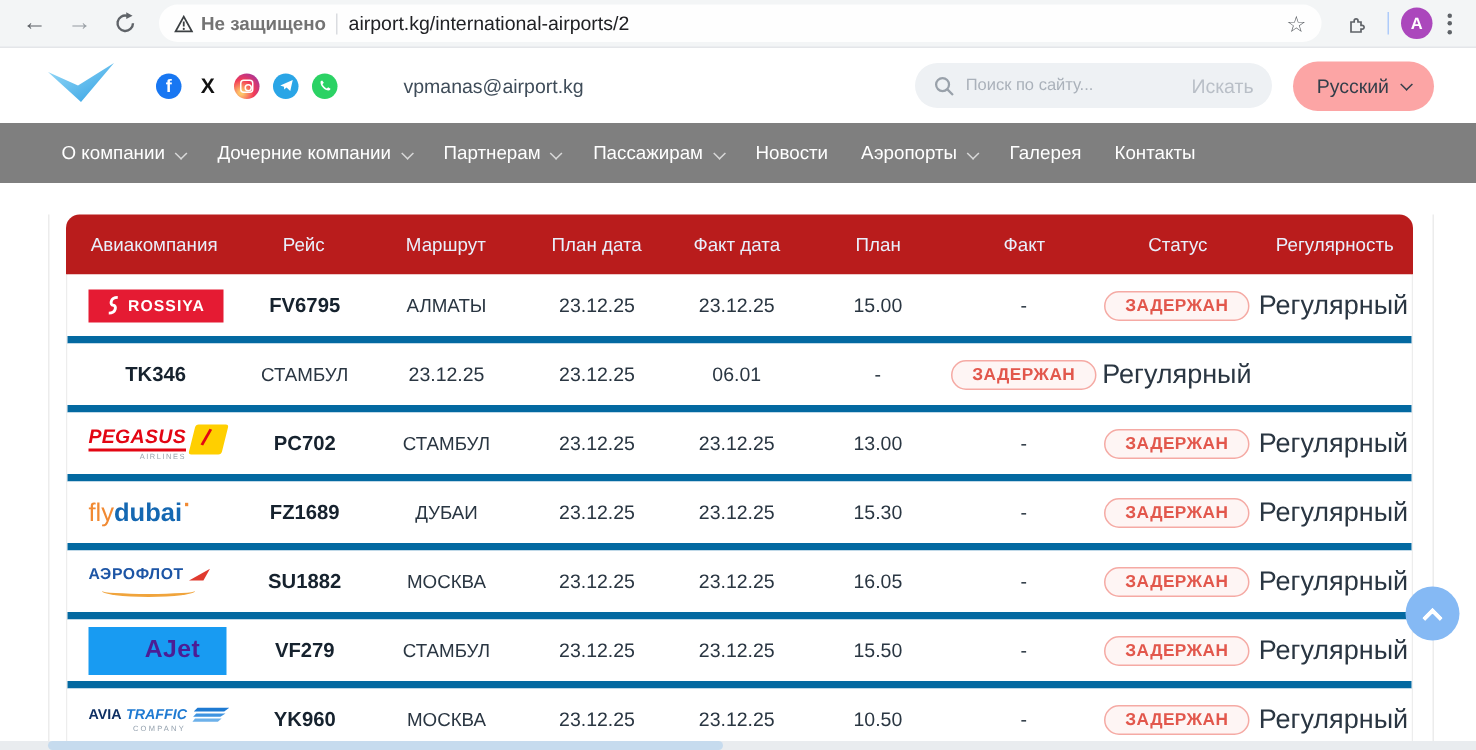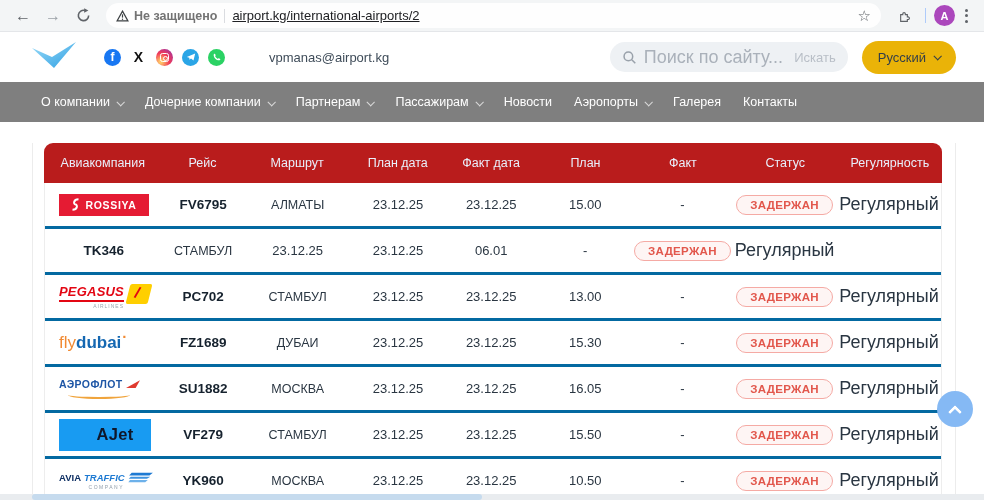--- a/index.html
+++ b/index.html
@@ -9,21 +9,21 @@
   
   .browser-bar { height:32px; background:#f3f5f6; border-bottom:1px solid #e4e6e9;
     display:flex; align-items:center; padding:0 10px; gap:4px; }
   .bicon { width:26px; height:26px; display:flex; align-items:center; justify-content:center;
     border-radius:50%; color:#5f6368; font-size:16px; cursor:pointer; flex:none; }
   .bicon.disabled { color:#9aa0a6; }
   .omnibox { flex:1; height:25px; background:#fefefe; border-radius:13px; margin:0 6px;
     display:flex; align-items:center; padding:0 10px; gap:7px; min-width:0; }
   .warn-chip { display:flex; align-items:center; gap:5px; color:#737373; font-size:12.5px; font-weight:700; flex:none; }
   .chip-sep { width:1px; height:14px; background:#dadce0; flex:none; }
-  .url-text { color:#202124; font-size:13px; flex:1; white-space:nowrap; overflow:hidden;text-decoration:underline; }
+  .url-text { color:#202124; font-size:13px; flex:1; white-space:nowrap; overflow:hidden; }
   .star { color:#5f6368; font-size:15px; flex:none; cursor:pointer; }
   .toolbar-sep { width:1px; height:15px; background:#aecbfa; margin:0 4px; flex:none; }
   .avatar { width:21px; height:21px; border-radius:50%; background:#ab47bc; color:#fff;
     font-size:11px; font-weight:700; display:flex; align-items:center; justify-content:center; flex:none; cursor:pointer; }
   .kebab { display:flex; flex-direction:column; gap:2.5px; padding:6px; cursor:pointer; }
   .kebab i { width:3px; height:3px; border-radius:50%; background:#5f6368; }
 
   
   .site-header { height:50px; background:#fff; display:flex; align-items:center; }
   .site-logo { margin-left:28px; flex:none; cursor:pointer; }
@@ -36,24 +36,24 @@
   .ig-cam { width:9px; height:9px; border:1.4px solid #fff; border-radius:2.5px; position:relative; }
   .ig-cam::after { content:""; position:absolute; left:2px; top:2px; width:3px; height:3px;
     border:1px solid #fff; border-radius:50%; }
   .sicon.tg { background:#2aa5e6; }
   .sicon.wa { background:#2bd264; }
   .header-email { margin-left:44px; font-size:13px; color:#3f4c59; cursor:pointer; }
   .header-spacer { flex:1; }
   .search-pill { width:238px; height:30px; background:#eef1f4; border-radius:15px;
     display:flex; align-items:center; padding:0 12px; gap:7px; }
   .search-pill input { flex:1; border:none; outline:none; background:transparent;
-    font-size:18px; color:#0f766e; min-width:0; font-family:inherit; }
+    font-size:11px; color:#0f766e; min-width:0; font-family:inherit; }
   .search-pill input::placeholder { color:#aab1ba; }
   .search-go { border:none; background:transparent; color:#b9bfc7; font-size:13px; cursor:pointer; font-family:inherit; }
-  .lang-pill { margin:0 28px 0 14px; height:33px; background:#eab308; border-radius:17px;
+  .lang-pill { margin:0 28px 0 14px; height:33px; background:#fca5a5; border-radius:17px;
     display:flex; align-items:center; gap:8px; padding:0 16px; font-size:13px; color:#333e49; cursor:pointer; }
   .chev { width:6px; height:6px; border-right:1.6px solid currentColor; border-bottom:1.6px solid currentColor;
     transform:rotate(45deg) translateY(-1px); display:inline-block; flex:none; }
 
   
   .main-nav { height:40px; background:#7f7f7f; display:flex; align-items:flex-start; padding-left:30px; }
   .nav-item { display:flex; align-items:center; gap:7px; color:#fff; font-size:12.5px;
     padding:0 11px; cursor:pointer; height:100%; }
   .nav-item .chev { border-color:#d9d9d9; margin-top:2px; }
 
@@ -63,21 +63,21 @@
   .frame-line.l { left:32px; } .frame-line.r { right:28px; }
 
   
   .flights { margin:21px 42px 0 44px; }
   .t-header, .t-row { display:grid;
     grid-template-columns:13.1% 9.1% 12% 10.4% 10.4% 10.6% 11.1% 11.7% 11.6%;
     align-items:center; }
   .t-header { height:40px; background:#b91c1c; border-radius:9px 9px 0 0; }
   .th { color:#e9effb; font-size:12.5px; text-align:center; }
   .t-body { border-left:1px solid #ededed; border-right:1px solid #ededed; }
-  .t-row { height:46px; border-bottom:3px solid #0369a1; background:#fff; }
+  .t-row { height:46px; border-bottom:5px solid #0369a1; background:#fff; }
   .td { text-align:center; font-size:13px; color:#2a3642; }
   .td.airline { display:flex; justify-content:flex-start; padding-left:14px; }
   .td.flight { font-weight:700; color:#16222e; font-size:13.5px; }
   .td.route { font-size:12.5px; }
   .status-pill { display:inline-block; padding:3px 13px; border:1px solid #f5aaa4; border-radius:14px;
     background:#fef5f4; color:#e2574c; font-size:11.5px; font-weight:700; letter-spacing:.3px; }
   .td.reg { font-size:18px; }
 
   
   .lg-ros { width:90px; height:22px; background:#e51b33; display:flex; align-items:center;
@@ -101,21 +101,21 @@
     border-left:2px solid #e30613; transform:rotate(18deg); }
   .lg-fd { display:flex; align-items:baseline; }
   .fd-fly { color:#f18a33; font-size:17px; font-weight:500; }
   .fd-dubai { color:#1568b2; font-size:17px; font-weight:800; }
   .fd-dots { color:#f18a33; font-size:15px; font-weight:800; position:relative; top:-6px; left:1px; }
   .lg-af { display:flex; flex-direction:column; align-items:center; }
   .af-top { display:flex; align-items:center; gap:3px; }
   .af-name { color:#1d55a5; font-weight:700; font-size:10.5px; letter-spacing:.4px; }
   .af-arc { width:62px; height:8px; border-bottom:2px solid #f0a43c; border-radius:50%; margin-top:1px; }
   .lg-aj { width:92px; height:32px; background:#189bf2; display:flex; align-items:center; justify-content:center; }
-  .lg-aj span { color:#0f172a; font-weight:700; font-size:16.5px; letter-spacing:.3px;margin-left:20px; }
+  .lg-aj span { color:#4c1d95; font-weight:700; font-size:16.5px; letter-spacing:.3px;margin-left:20px; }
   .lg-at { display:flex; flex-direction:column; }
   .at-top { display:flex; align-items:center; gap:3px;justify-content:center; }
   .at-a { color:#0e2f63; font-weight:800; font-size:9.5px; }
   .at-t { color:#1e7ad2; font-weight:800; font-size:9.5px; font-style:italic; }
   .at-sub { font-size:5px; color:#93a0ad; letter-spacing:1.5px; margin-top:1px; }
 
   
   .scroll-top { position:absolute; right:11px; top:391px; width:36px; height:36px; border-radius:50%;
     background:#85b9f4; display:flex; align-items:center; justify-content:center; cursor:pointer; z-index:5; }
   .scroll-top i { width:10px; height:10px; border-left:3px solid #fff; border-top:3px solid #fff;

